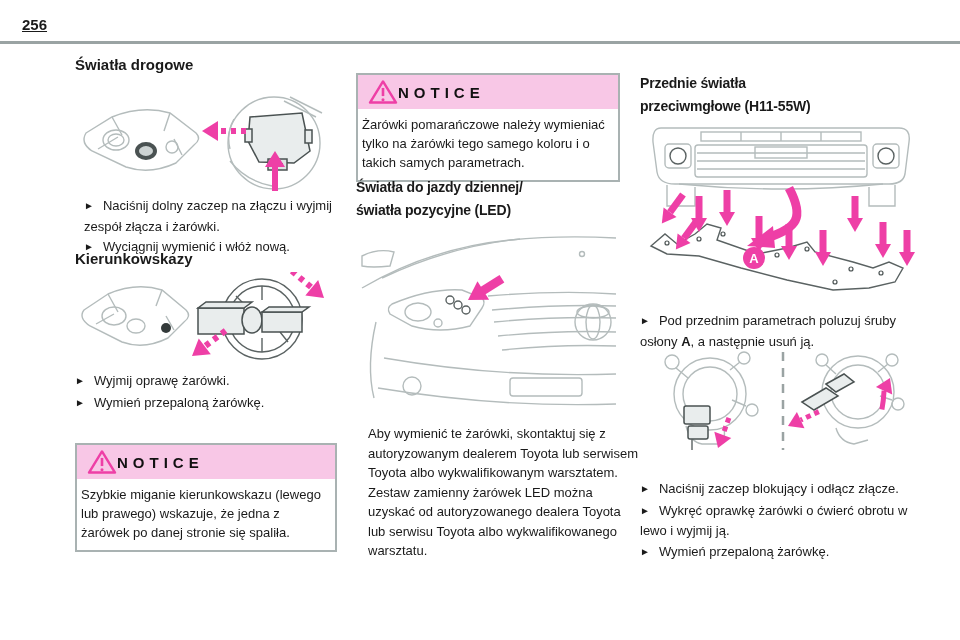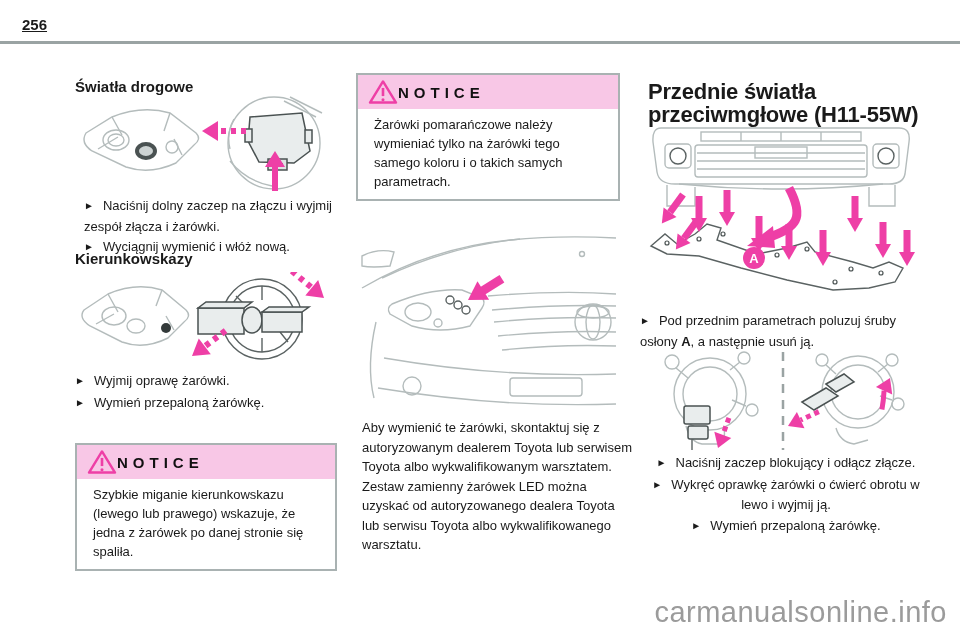--- a/index.html
+++ b/index.html
@@ -4,49 +4,49 @@
 <style>
   html,body { margin:0; padding:0; background:#fff; }
   .page {
     position:relative; width:960px; height:640px; background:#ffffff;
     font-family:"Liberation Sans", sans-serif; color:#1a1a1a; overflow:hidden;
   }
   .abs { position:absolute; }
   .page-number { font-size:15px; font-weight:bold;text-decoration:underline; }
   .header-rule { height:3px; background:#9aa3a3; }
   .h-small { font-size:15px; font-weight:bold; margin:0; }
-  .h-big { font-size:22px; font-weight:bold; margin:8px; line-height:23px; letter-spacing:-0.2px; }
-  .body-text, .bullet { font-size:13px; line-height:19.5px; margin:6px; }
+  .h-big { font-size:14px; font-weight:bold; margin:0; line-height:23px; letter-spacing:-0.2px; }
+  .body-text, .bullet { font-size:13px; line-height:19.5px; margin:12px; }
   .bullet { margin:0 0 1px 0; }
   .marker { font-size:10px; margin-right:9px; position:relative; top:-1px; }
   .notice { border:2px solid #a9b2b2; background:#fff; box-sizing:border-box; }
   .notice-head { background:#f8c7e6; display:flex; align-items:center; padding:4px 10px; }
   .notice-label { font-size:15px; font-weight:600; letter-spacing:5px; color:#111; }
-  .notice-body { padding:6px 9px 8px 16px; font-size:13px; line-height:19px; }
+  .notice-body { padding:6px 9px 8px 4px; font-size:13px; line-height:19px; }
   .watermark { font-size:29px; color:#9b9b9b; letter-spacing:0.5px; }
   svg { display:block; }
   .ln  { stroke:#b4bcbc; stroke-width:1.4; fill:none; }
   .lnd { stroke:#5a6262; stroke-width:1.4; fill:none; }
   .fillg { fill:#e9eded; stroke:#4a5252; stroke-width:1.5; }
   .pk  { fill:#ee3fa6; }
   .pkl { stroke:#ee3fa6; stroke-width:6; fill:none; }
   .pkdash { stroke:#ee3fa6; stroke-width:6; stroke-dasharray:5 5; fill:none; }
   .pkdash5 { stroke:#ee3fa6; stroke-width:5; stroke-dasharray:5 4; fill:none; }
   .divdash { stroke:#9aa3a3; stroke-width:2.5; stroke-dasharray:9 7; fill:none; }
   .tri { stroke:#ee3fa6; stroke-width:3; fill:none; stroke-linejoin:round; }
 </style>
 </head>
 <body>
 
 <div class="page">
 
   <div class="abs page-number" style="left:22px; top:16px;">256</div>
   <div class="abs header-rule" style="left:0; top:41px; width:960px;"></div>
 
-  <h3 class="abs h-small" style="left:75px; top:78px; width:262px;">Światła drogowe</h3>
+  <h3 class="abs h-small" style="left:75px; top:56px; width:262px;">Światła drogowe</h3>
 
   <svg class="abs" style="left:78px; top:93px;" width="256" height="98" viewBox="0 0 256 98">
     <path class="ln" d="M8 40 L34 24 Q64 12 92 20 L118 40 Q124 46 116 52 L98 70 Q72 82 48 74 L14 58 Q2 50 8 40 Z"></path>
     <path class="ln" d="M34 24 L44 42 M92 20 L86 38 M20 56 L40 44 M104 62 L96 46"></path>
     <ellipse class="ln" cx="38" cy="47" rx="13" ry="10"></ellipse>
     <ellipse class="ln" cx="38" cy="47" rx="8" ry="6"></ellipse>
     <ellipse cx="68" cy="58" rx="9" ry="7" fill="#cdd3d3" stroke="#4a5252" stroke-width="4"></ellipse>
     <circle class="ln" cx="94" cy="54" r="6"></circle>
     <circle class="ln" cx="196" cy="50" r="46"></circle>
     <path class="ln" d="M206 8 L238 24 M212 4 L244 20 M152 68 Q168 88 194 93 M156 26 Q148 40 152 56"></path>
@@ -118,20 +118,24 @@
       <svg width="30" height="26" viewBox="0 0 36 32">
         <path class="tri" d="M18 3 L34 29 L2 29 Z"></path>
         <line x1="18" y1="11" x2="18" y2="21" stroke="#ee3fa6" stroke-width="3.2"></line>
         <circle cx="18" cy="25.5" r="1.9" fill="#ee3fa6"></circle>
       </svg>
       <span class="notice-label">NOTICE</span>
     </div>
     <div class="notice-body">Żarówki pomarańczowe należy wymieniać tylko na żarówki tego samego koloru i o takich samych parametrach.</div>
   </div>
 
+  <h2 class="abs h-big" style="left:356px; top:176px; width:268px;">
+    <span style="display:block;">Światła do jazdy dziennej/</span>
+    <span style="display:block;">światła pozycyjne (LED)</span>
+  </h2>
 
   <svg class="abs" style="left:360px; top:226px;" width="258" height="184" viewBox="0 0 258 184">
     <path class="ln" d="M2 62 Q70 22 150 14 Q200 9 256 12"></path>
     <path class="ln" d="M22 52 Q90 20 160 13"></path>
     <path class="ln" d="M2 30 Q18 22 34 26 L30 40 Q12 42 2 40 Z"></path>
     <circle class="ln" cx="222" cy="28" r="2.5"></circle>
     <path class="ln" d="M32 78 Q70 62 102 64 L122 72 Q126 76 122 82 L110 100 Q80 108 52 100 L30 88 Q26 82 32 78 Z"></path>
     <ellipse class="ln" cx="58" cy="86" rx="13" ry="9"></ellipse>
     <circle class="lnd" cx="90" cy="74" r="4"></circle>
     <circle class="lnd" cx="98" cy="79" r="4"></circle>
@@ -264,21 +268,20 @@
     <g transform="translate(148,78) rotate(155)">
       <polygon class="pk" points="0,0 -14,-9 -14,9"></polygon>
       <line class="pkdash5" x1="-34" y1="0" x2="-14" y2="0"></line>
     </g>
     <g transform="translate(250,30) rotate(295)">
       <polygon class="pk" points="0,0 -14,-9 -14,9"></polygon>
       <path d="M-32 6 Q-24 4 -14 0" stroke="#ee3fa6" stroke-width="5" fill="none"></path>
     </g>
   </svg>
 
-  <div class="abs" style="left:640px; top:453px; width:292px;text-align:center;">
+  <div class="abs" style="left:640px; top:479px; width:292px;">
     <p class="bullet"><span class="marker">►</span><span>Naciśnij zaczep blokujący i odłącz złącze.</span></p>
     <p class="bullet"><span class="marker">►</span><span>Wykręć oprawkę żarówki o ćwierć obrotu w lewo i wyjmij ją.</span></p>
     <p class="bullet"><span class="marker">►</span><span>Wymień przepaloną żarówkę.</span></p>
   </div>
 
-  <div class="abs watermark" style="right:13px; top:596px;">carmanualsonline.info</div>
 
 </div>
 
 </body></html>

